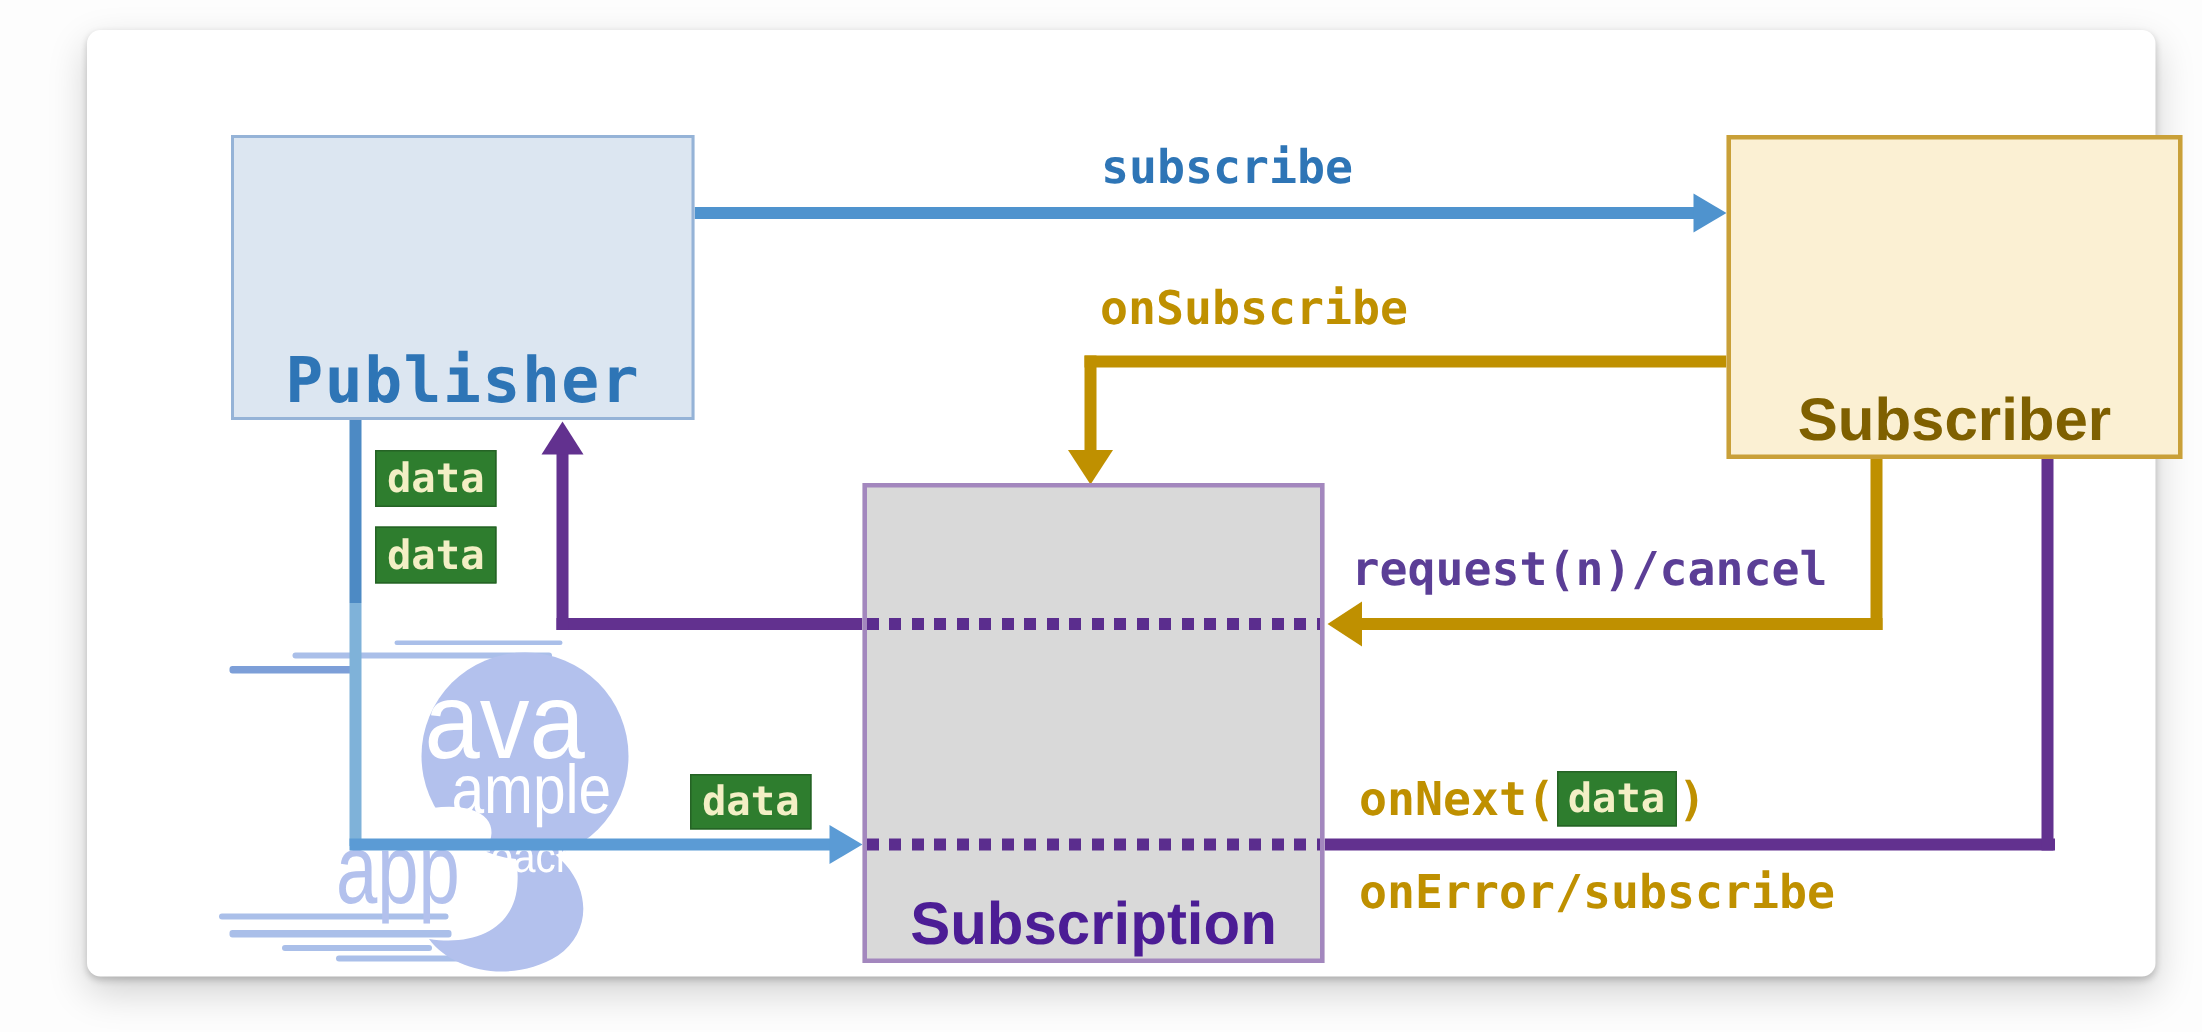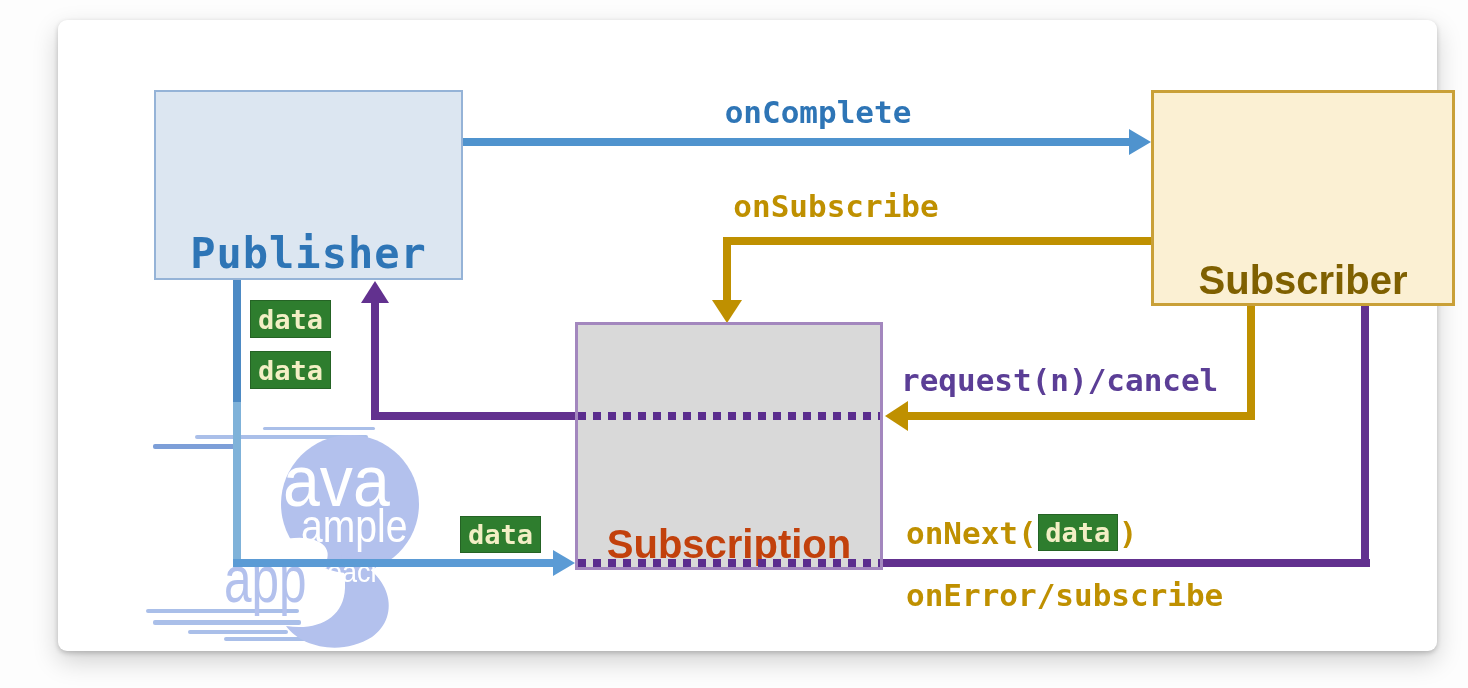--- a/index.html
+++ b/index.html
@@ -6,22 +6,22 @@
   .stage{position:relative;width:1468px;height:688px;background:#fdfdfd;overflow:hidden;
          font-family:"DejaVu Sans Mono",monospace;}
   .card{position:absolute;left:58px;top:20px;width:1379px;height:631px;background:#ffffff;
         border-radius:9px;box-shadow:0 2px 5px rgba(0,0,0,.20),0 10px 26px rgba(0,0,0,.18);}
   .abs{position:absolute;}
   .box{position:absolute;display:flex;align-items:flex-end;justify-content:center;box-sizing:border-box;}
   .box-publisher{left:96px;top:70px;width:309px;height:190px;background:#dce6f1;border:2px solid #95b3d7;
         color:#2e75b6;font:bold 42px "DejaVu Sans Mono",monospace;letter-spacing:1px;}
   .box-subscriber{left:1093px;top:70px;width:304px;height:216px;background:#fbf0d3;border:3px solid #c9a038;
         color:#7f6000;font:bold 40px "Liberation Sans",sans-serif;}
-  .box-subscription{left:517px;top:302px;width:308px;height:248px;background:#d9d9d9;border:3px solid #a387be;
-        color:#c2410c;font:bold 40px "Liberation Sans",sans-serif;}
+  .box-subscription{left:517px;top:302px;width:308px;height:320px;background:#d9d9d9;border:3px solid #a387be;
+        color:#4c1d95;font:bold 40px "Liberation Sans",sans-serif;}
   .line{position:absolute;}
   .ah{position:absolute;width:0;height:0;}
   .lbl{position:absolute;font:bold 31px "DejaVu Sans Mono",monospace;white-space:nowrap;}
   .lbl-center{text-align:center;width:300px;}
   .blue-t{color:#2e75b6;}
   .gold-t{color:#bf9000;}
   .purple-t{color:#5b3e96;}
   .dotted{position:absolute;height:8px;width:302px;
         background:repeating-linear-gradient(90deg,#5b2d8e 0 8px,transparent 8px 15px);}
   .badge{position:absolute;width:81px;height:38px;background:#2e7d2e;border:1px solid #256325;
@@ -89,21 +89,21 @@
     <div class="box box-subscriber">
       <span>Subscriber</span>
     </div>
     <div class="box box-subscription">
       <span>Subscription</span>
     </div>
 
     <div class="dotted" style="left:520px;top:392px;"></div>
     <div class="dotted" style="left:520px;top:539px;"></div>
 
-    <div class="lbl lbl-center blue-t" style="left:610px;top:74px;">onComplete</div>
+    <div class="lbl lbl-center blue-t" style="left:610px;top:74px;">subscribe</div>
     <div class="lbl lbl-center gold-t" style="left:628px;top:168px;">onSubscribe</div>
     <div class="lbl purple-t" style="left:843px;top:342px;">request(n)/cancel</div>
 
     <div class="lbl gold-t onnext-row" style="left:848px;top:494px;">
       <span>onNext(</span>
       <span class="badge badge-inline">data</span>
       <span>)</span>
     </div>
 
     <div class="lbl gold-t" style="left:848px;top:557px;">onError/subscribe</div>

